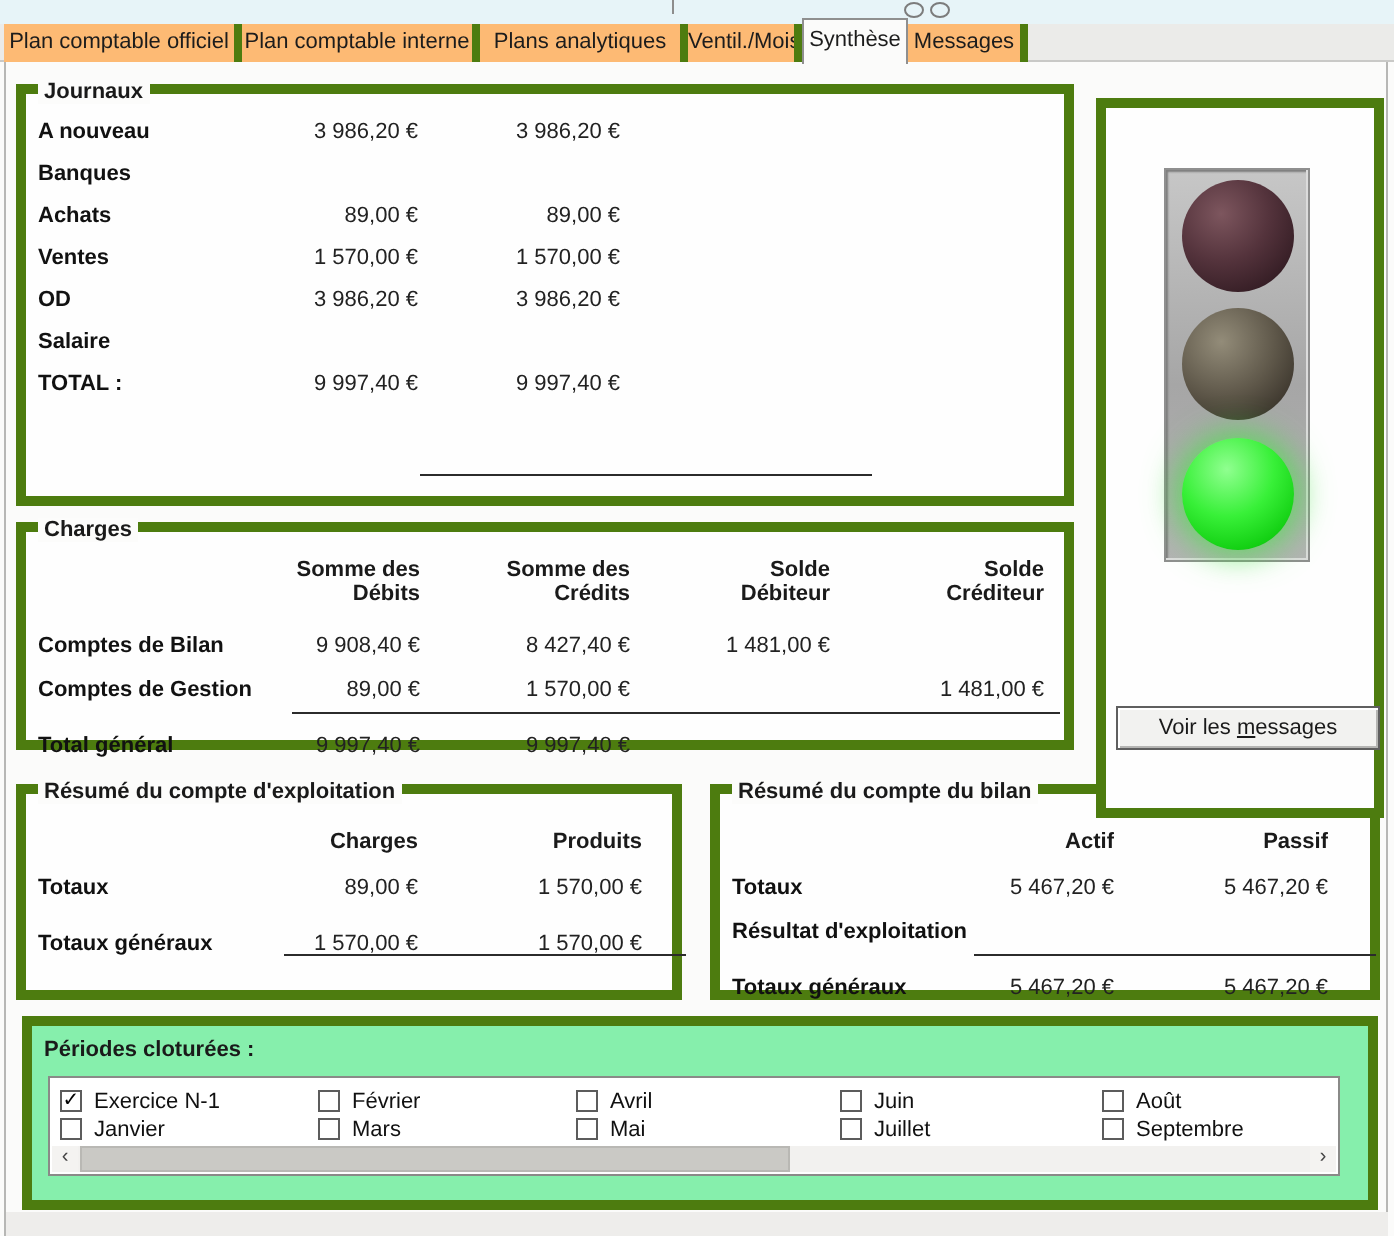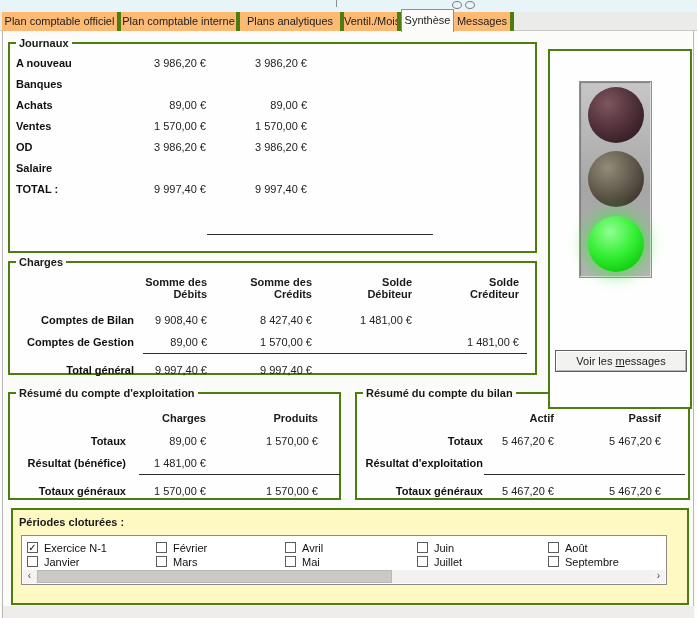--- a/index.html
+++ b/index.html
@@ -12,36 +12,36 @@
   .tabband{position:absolute;top:12px;left:0;width:697px;height:19px;background:#ebebe9;border-bottom:1px solid #c9c9c7;box-sizing:border-box;}
   .tabs{position:absolute;top:12px;left:2px;height:19px;display:flex;z-index:2;}
   .tab{height:19px;line-height:18px;text-align:center;background:#fdba74;border-right:4px solid #4d7c0f;
        box-sizing:border-box;color:#1c1c1c;white-space:nowrap;overflow:hidden;cursor:default;}
   .tab.active{position:relative;top:-3px;height:23px;line-height:21px;background:#fbfbfa;
        border:1px solid #8f8f8f;border-bottom:none;z-index:3;}
   .panel{position:absolute;top:31px;left:2px;width:692px;height:587px;background:#fbfbfa;
        border-left:1px solid #b7b7b5;border-right:1px solid #b7b7b5;box-sizing:border-box;}
   .bottomstrip{position:absolute;left:3px;top:606px;width:691px;height:12px;background:#eeedeb;}
   
-  .gbox{position:absolute;border:2px solid #4d7c0f;background:#fefefe;box-sizing:border-box;}
+  .gbox{position:absolute;border:5px solid #4d7c0f;background:#fefefe;box-sizing:border-box;}
   .leg{position:absolute;top:-7px;left:6px;background:#fcfcfb;padding:0 3px;font-weight:bold;white-space:nowrap;}
   
   .tbl{position:absolute;border-collapse:collapse;table-layout:fixed;font-size:11px;}
   .tbl td{padding:0;vertical-align:middle;white-space:nowrap;overflow:hidden;}
   .lb{font-weight:bold;color:#111;}
   .nm{text-align:right;color:#222;}
   .hd{font-weight:bold;text-align:right;vertical-align:bottom;line-height:12px;}
   .hd div{line-height:12px;}
-  .r21 td{height:21px;} .r22 td{height:22px;text-align:right;}
+  .r21 td{height:21px;} .r22 td{height:22px;}
   .hrow td{height:38px;padding-bottom:2px;}
   .hrow1 td{height:20px;padding-bottom:2px;}
   .padtop td{padding-top:6px;}
   .sumline{position:absolute;height:1px;background:#2b2b2b;}
   
-  .pbox{background:#fef9c3;}
+  .pbox{background:#86efac;}
   .plabel{position:absolute;left:6px;top:6px;font-weight:bold;}
   .plist{position:absolute;left:8px;top:25px;width:646px;height:50px;background:#fff;border:1px solid #8a8a88;box-sizing:border-box;}
   .pitem{position:absolute;height:13px;white-space:nowrap;}
   .cb{position:absolute;left:0;top:0;width:11px;height:11px;background:#fff;border:1px solid #5c5c5c;
       box-sizing:border-box;font-size:10px;line-height:9px;text-align:center;color:#000;font-weight:bold;}
   .cblabel{position:absolute;left:17px;top:0;line-height:12px;color:#111;}
   .sbar{position:absolute;left:1px;bottom:1px;width:642px;height:13px;background:#f2f1ef;}
   .sbtn{position:absolute;top:0;width:13px;height:13px;font-size:10px;line-height:12px;text-align:center;color:#444;background:#f4f3f1;cursor:default;}
   .sthumb{position:absolute;left:14px;top:0;width:355px;height:13px;background:#cac9c5;border:1px solid #b9b8b4;box-sizing:border-box;}
   
@@ -207,25 +207,20 @@
           <tr class="hrow1">
         <td></td>
         <td class="hd">Charges</td>
         <td class="hd">Produits</td>
       </tr>
       <tr class="r22">
         <td class="lb">Totaux</td>
         <td class="nm">89,00 €</td>
         <td class="nm">1 570,00 €</td>
       </tr>
-      <tr class="r22">
-        <td class="lb">Résultat (bénéfice)</td>
-        <td class="nm">1 481,00 €</td>
-        <td class="nm"></td>
-      </tr>
       <tr class="r22 padtop">
         <td class="lb">Totaux généraux</td>
         <td class="nm">1 570,00 €</td>
         <td class="nm">1 570,00 €</td>
       </tr>
     </tbody>
       </table>
     <div class="sumline" style="left:129px;top:80px;width:201px;"></div>
   </div>
 

